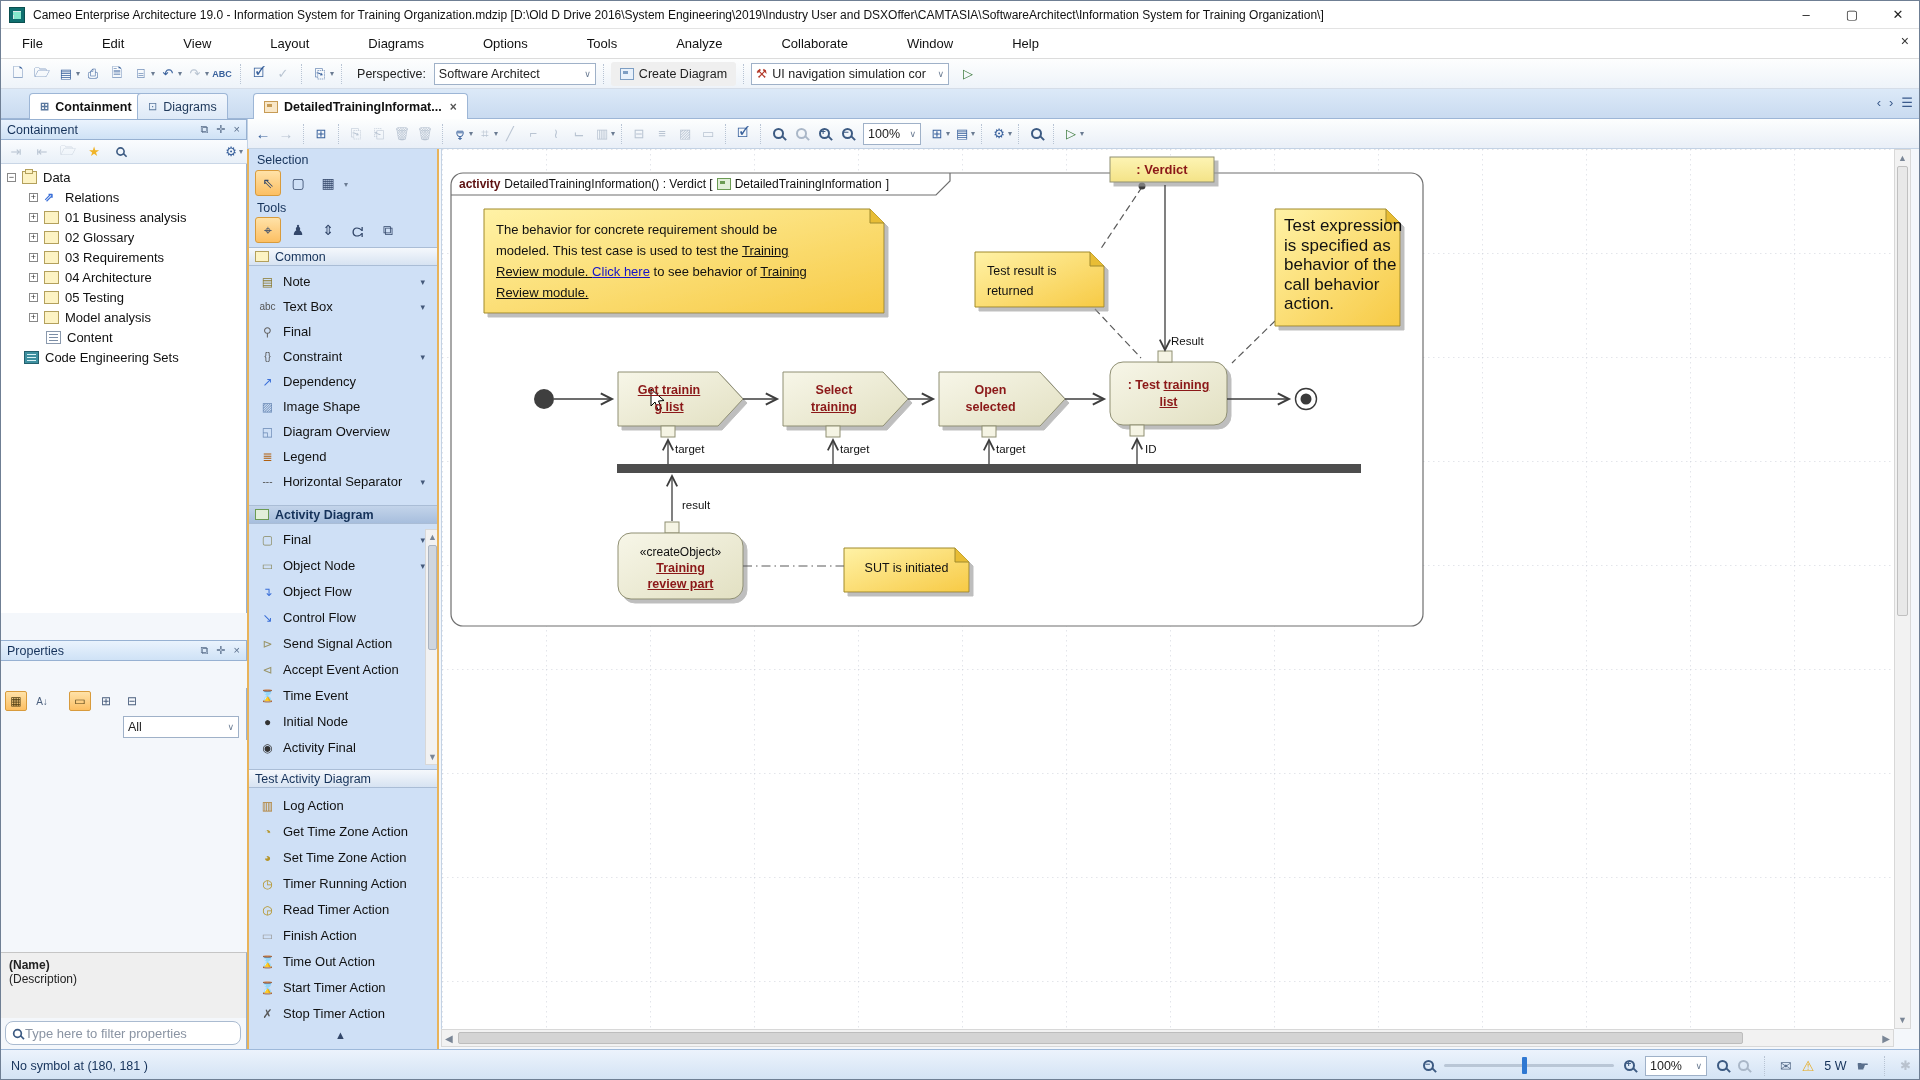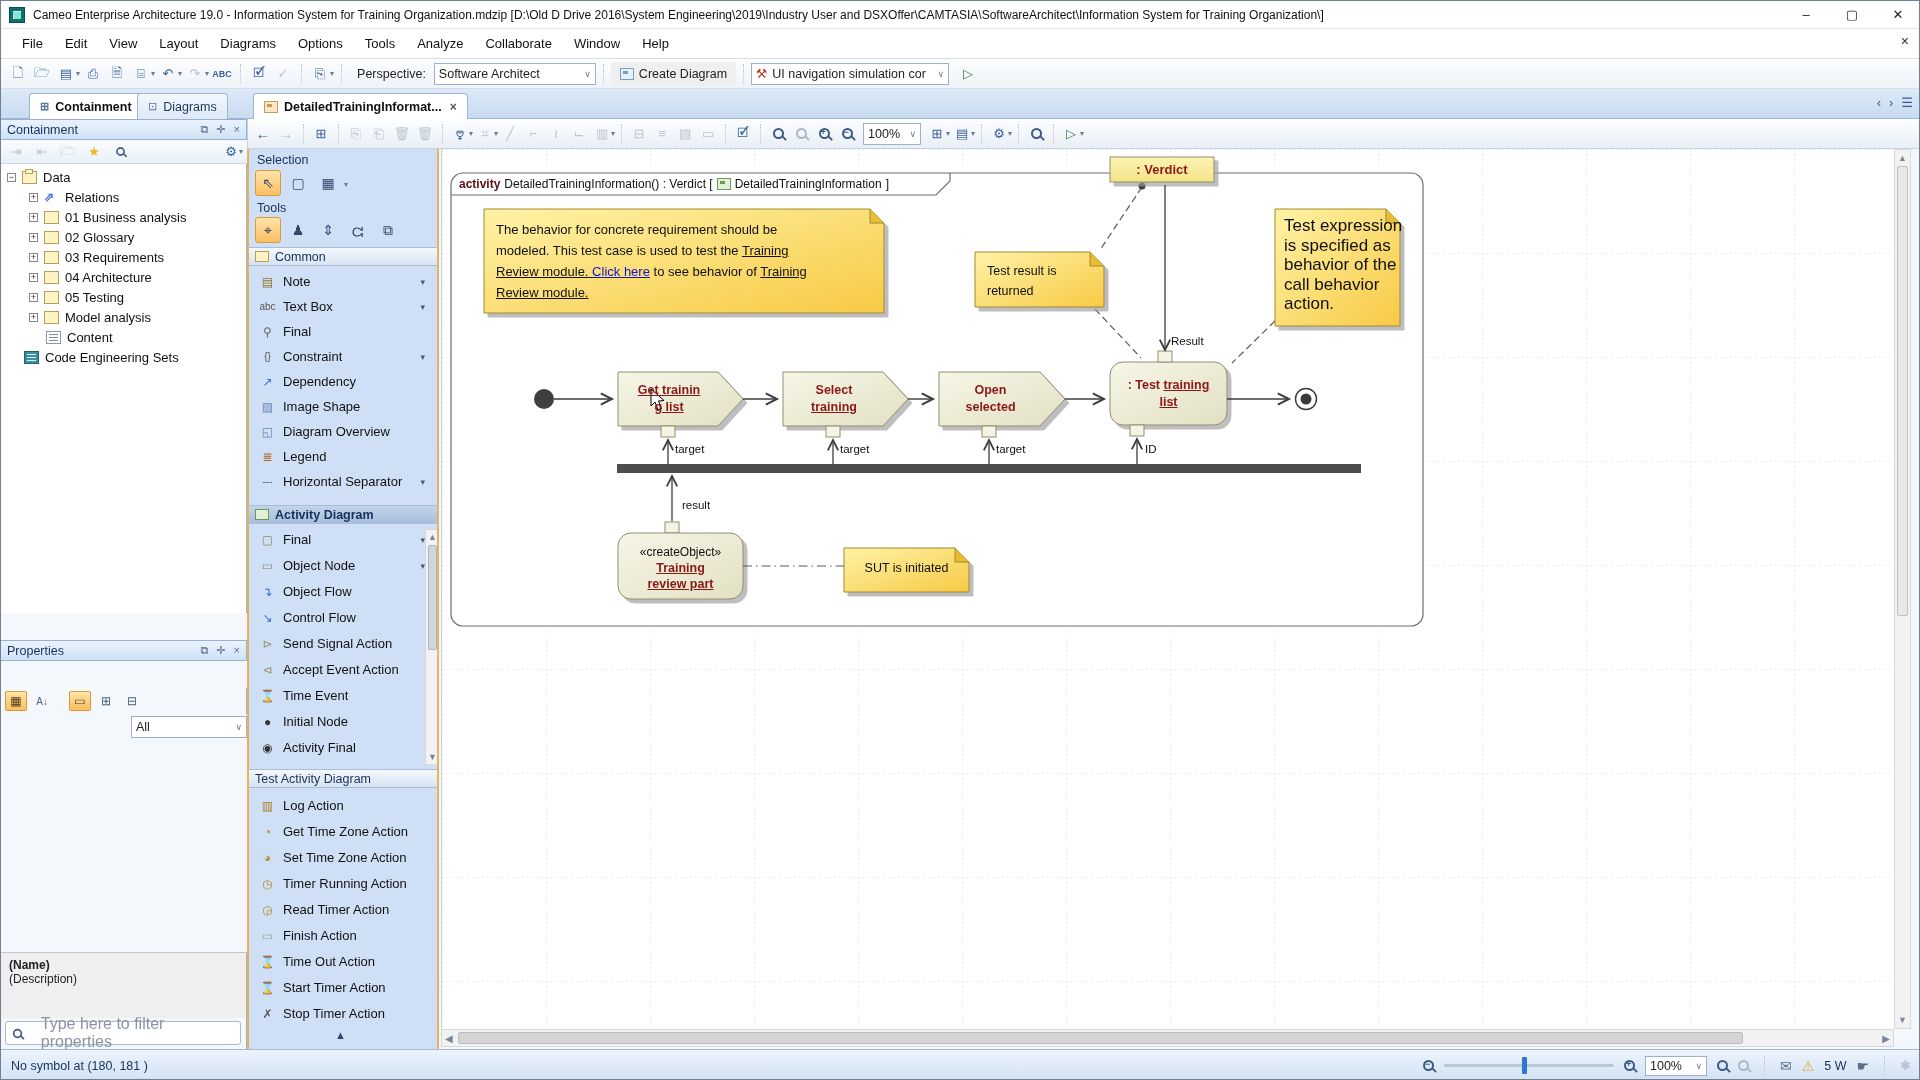--- a/index.html
+++ b/index.html
@@ -7,21 +7,21 @@
   .app{position:relative;width:1920px;height:1080px;background:#f4f7fb;overflow:hidden;border:1px solid #6f7f94;}
   .abs{position:absolute;}
   
   .titlebar{left:0;top:0;width:1920px;height:28px;background:#ffffff;border-bottom:1px solid #e3e3e3;display:flex;align-items:center;}
   .appicon{width:16px;height:16px;margin:0 8px 0 8px;background:#0f6f6f;border:1px solid #0a4f4f;position:relative;}
   .appicon::after{content:"";position:absolute;left:3px;top:3px;right:3px;bottom:3px;background:
     linear-gradient(#fff,#fff) 0 0/8px 1px no-repeat,linear-gradient(#fff,#fff) 0 4px/1px 8px no-repeat,linear-gradient(#9fd,#9fd);opacity:.85;}
   .wtitle{font-size:12px;color:#111;white-space:nowrap;}
   .wbtns{margin-left:auto;display:flex;height:100%;}
   .wbtn{width:46px;height:100%;display:flex;align-items:center;justify-content:center;font-size:13px;color:#222;}
-  .menubar{left:0;top:28px;width:1920px;height:30px;background:#fff;border-bottom:1px solid #dcdcdc;display:flex;align-items:center;padding-left:10px;}
+  .menubar{left:0;top:28px;width:1920px;height:30px;background:#fff;border-bottom:1px solid #dcdcdc;display:flex;align-items:center;padding-left:10px;gap:37px;}
   .menu-item{font-size:13px;color:#111;padding:5px 11px;}
   .menuclose{position:absolute;right:10px;top:32px;font-size:14px;color:#333;}
   
   .toolbar1{left:0;top:58px;width:1920px;height:30px;background:linear-gradient(#fdfefe,#eef3f9);border-bottom:1px solid #d5dde8;display:flex;align-items:center;padding-left:6px;gap:2px;}
   .tbi{width:22px;height:22px;display:flex;align-items:center;justify-content:center;font-size:13px;color:#5f7390;}
   .tbi.en{color:#39619c;}
   .tbi.dis{color:#b9c4d2;}
   .dd{font-size:8px;color:#6a7b92;margin-left:-3px;}
   .sep{width:1px;height:20px;border-left:1px dotted #b8c4d4;margin:0 5px;}
   .lbl{font-size:12.5px;color:#222;margin:0 6px 0 8px;}
@@ -57,21 +57,21 @@
   .ti-code::after{content:"";position:absolute;left:2px;top:2px;right:2px;height:7px;background:repeating-linear-gradient(#d8f2f5 0 1px,transparent 1px 3px);}
   .ti-rel{border:none;color:#3a6fd8;font-weight:bold;font-size:12px;line-height:13px;}
   .btabs{background:linear-gradient(#dce9f8,#c9dbf0);border-right:1px solid #97b1d2;border-top:1px solid #97b1d2;position:relative;}
   .btab{position:absolute;top:3px;height:23px;display:flex;align-items:center;gap:5px;font-size:12px;color:#203a5c;padding:0 8px;border:1px solid #9db6d6;border-bottom:none;border-radius:4px 4px 0 0;background:linear-gradient(#f4f8fd,#dde9f7);}
   .btab.active{background:#fff;}
   .smico{font-size:11px;color:#5a789e;}
   .ptoolbar{background:#f4f7fb;display:flex;align-items:center;gap:4px;padding:2px 4px;border-right:1px solid #97b1d2;}
   .tbtn{width:22px;height:20px;display:flex;align-items:center;justify-content:center;font-size:12px;color:#4a5f7d;border:1px solid transparent;border-radius:2px;}
   .tbtn.on{background:linear-gradient(#ffe2a8,#fcbf63);border-color:#d89b3c;color:#4a3a10;}
   .pdesc{background:#efefef;border-top:1px solid #c5c5c5;border-right:1px solid #97b1d2;font-size:12px;color:#222;padding:5px 8px;}
-  .pfilter{background:#fff;border:1px solid #aabbd0;border-radius:3px;display:flex;align-items:center;padding:0 6px;gap:18px;color:#8a94a3;font-size:16px;}
+  .pfilter{background:#fff;border:1px solid #aabbd0;border-radius:8px;display:flex;align-items:center;padding:0 6px;gap:2px;color:#8a94a3;font-size:13px;}
   .scroll{background:#f2f2f2;border:1px solid #d8d8d8;position:absolute;}
   .thumb{position:absolute;background:#cfd6df;border:1px solid #aab4c2;border-radius:2px;}
   .sarr{position:absolute;color:#7a8696;font-size:9px;width:100%;text-align:center;}
   
   .toolbar2{left:246px;top:118px;width:1674px;height:30px;background:linear-gradient(#fdfefe,#e9eff7);border-bottom:1px solid #c3d2e4;border-left:1px solid #c3d2e4;display:flex;align-items:center;padding-left:4px;gap:1px;}
   
   .palette{left:246px;top:148px;width:192px;height:900px;background:#cfe0f6;border-right:2px solid #e8b35a;border-left:2px solid #e8b35a;position:absolute;overflow:hidden;}
   .pal-lab{position:absolute;left:8px;font-size:12.5px;color:#15325a;}
   .pal-btn{position:absolute;width:26px;height:26px;border:1px solid transparent;border-radius:3px;display:flex;align-items:center;justify-content:center;font-size:14px;color:#33476a;}
   .pal-btn.on{background:linear-gradient(#ffe2a8,#fcbf63);border-color:#d89b3c;}
@@ -289,21 +289,21 @@
   </div>
 
   <div class="abs ptoolbar" style="left:0;top:687px;width:246px;height:26px;">
     <span class="tbtn on">▦</span>
     <span class="tbtn" style="font-size:10px;">A↓</span>
     <span style="width:8px;"></span>
     <span class="tbtn on">▭</span>
     <span class="tbtn">⊞</span>
     <span class="tbtn">⊟</span>
   </div>
-  <div class="abs" style="left:8px;top:713px;width:246px;height:26px;background:#f4f7fb;border-right:1px solid #97b1d2;">
+  <div class="abs" style="left:0;top:713px;width:246px;height:26px;background:#f4f7fb;border-right:1px solid #97b1d2;">
     <span class="combo" style="position:absolute;left:122px;top:2px;width:116px;">
       <span>All</span>
       <span class="arr">∨</span>
     </span>
   </div>
 
   <div class="abs pdesc" style="left:0;top:951px;width:246px;height:66px;">
     <div style="font-weight:bold;">(Name)</div>
     <div>(Description)</div>
   </div>

